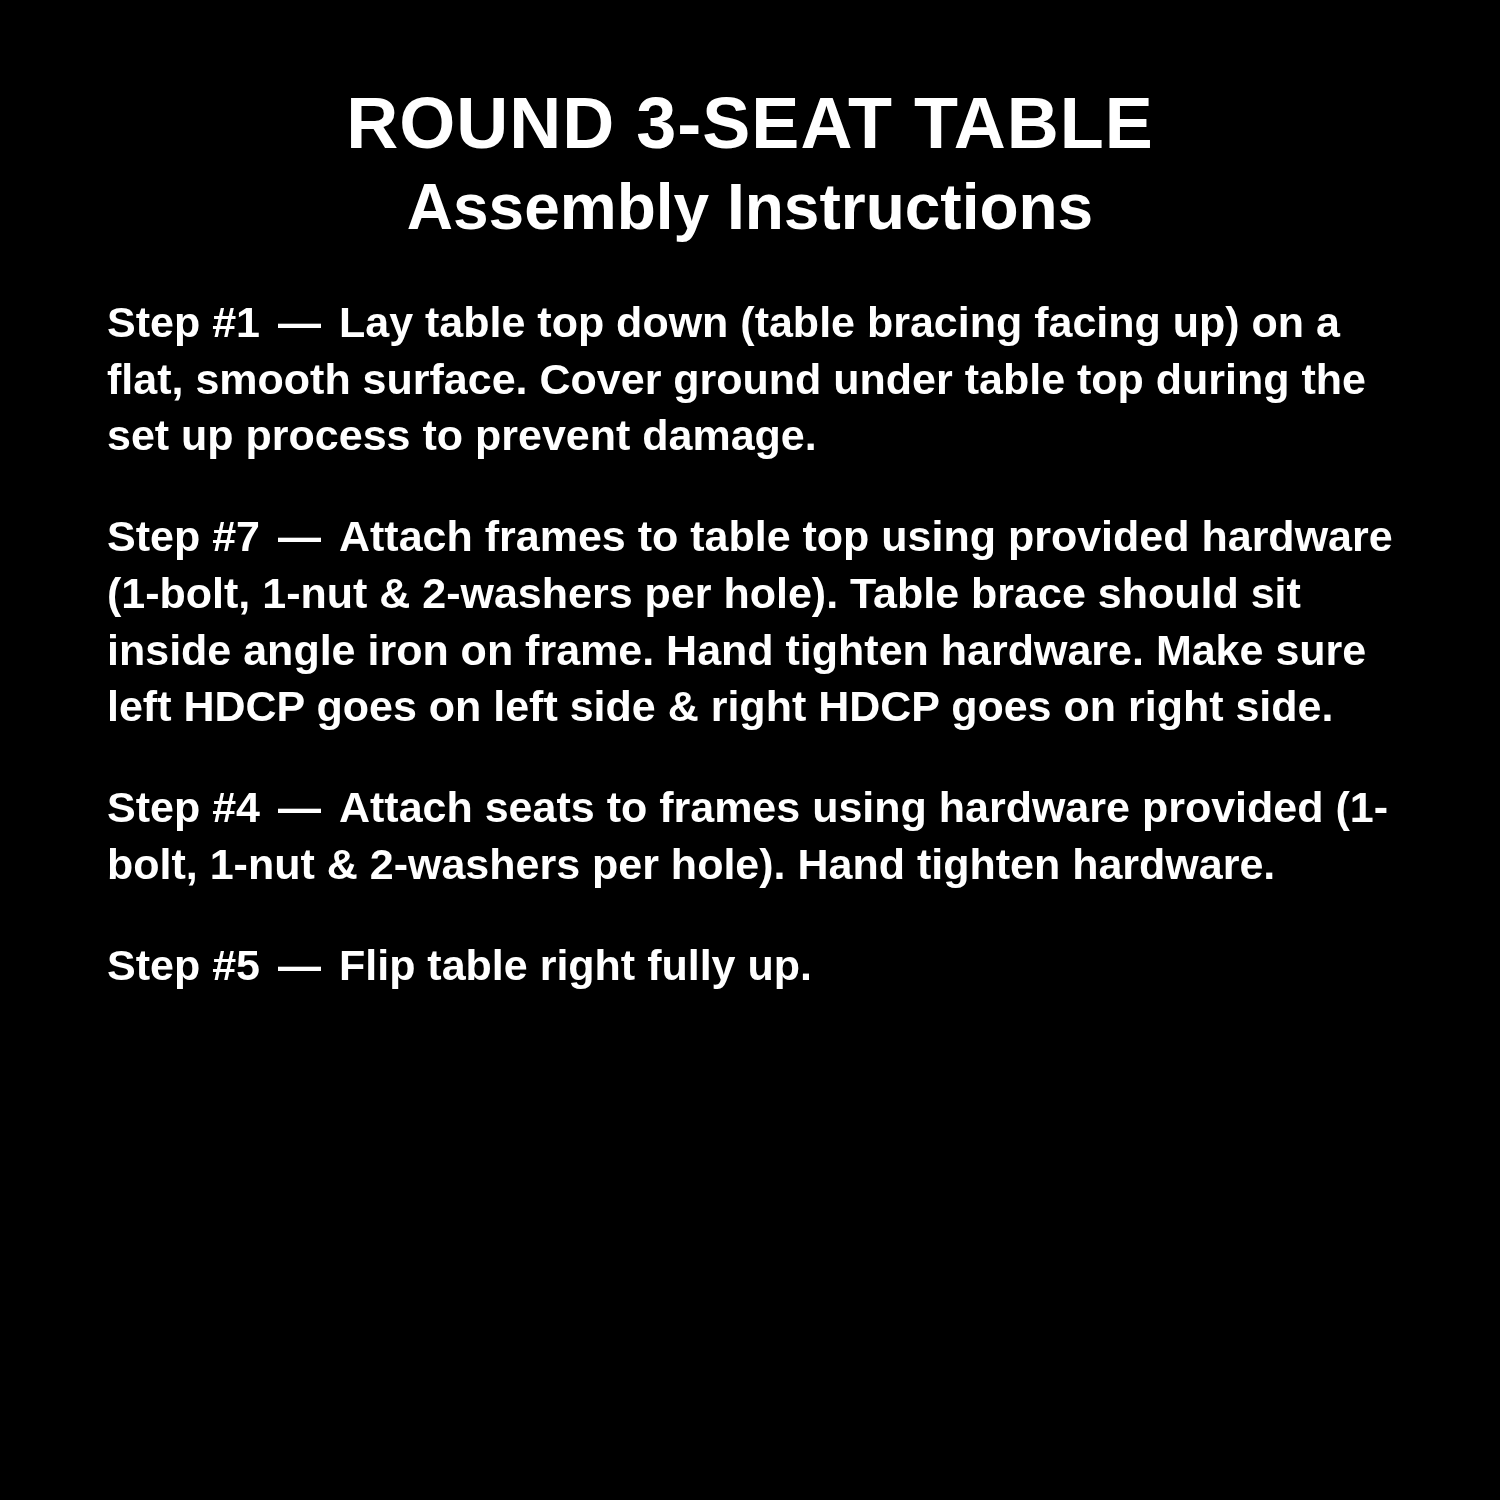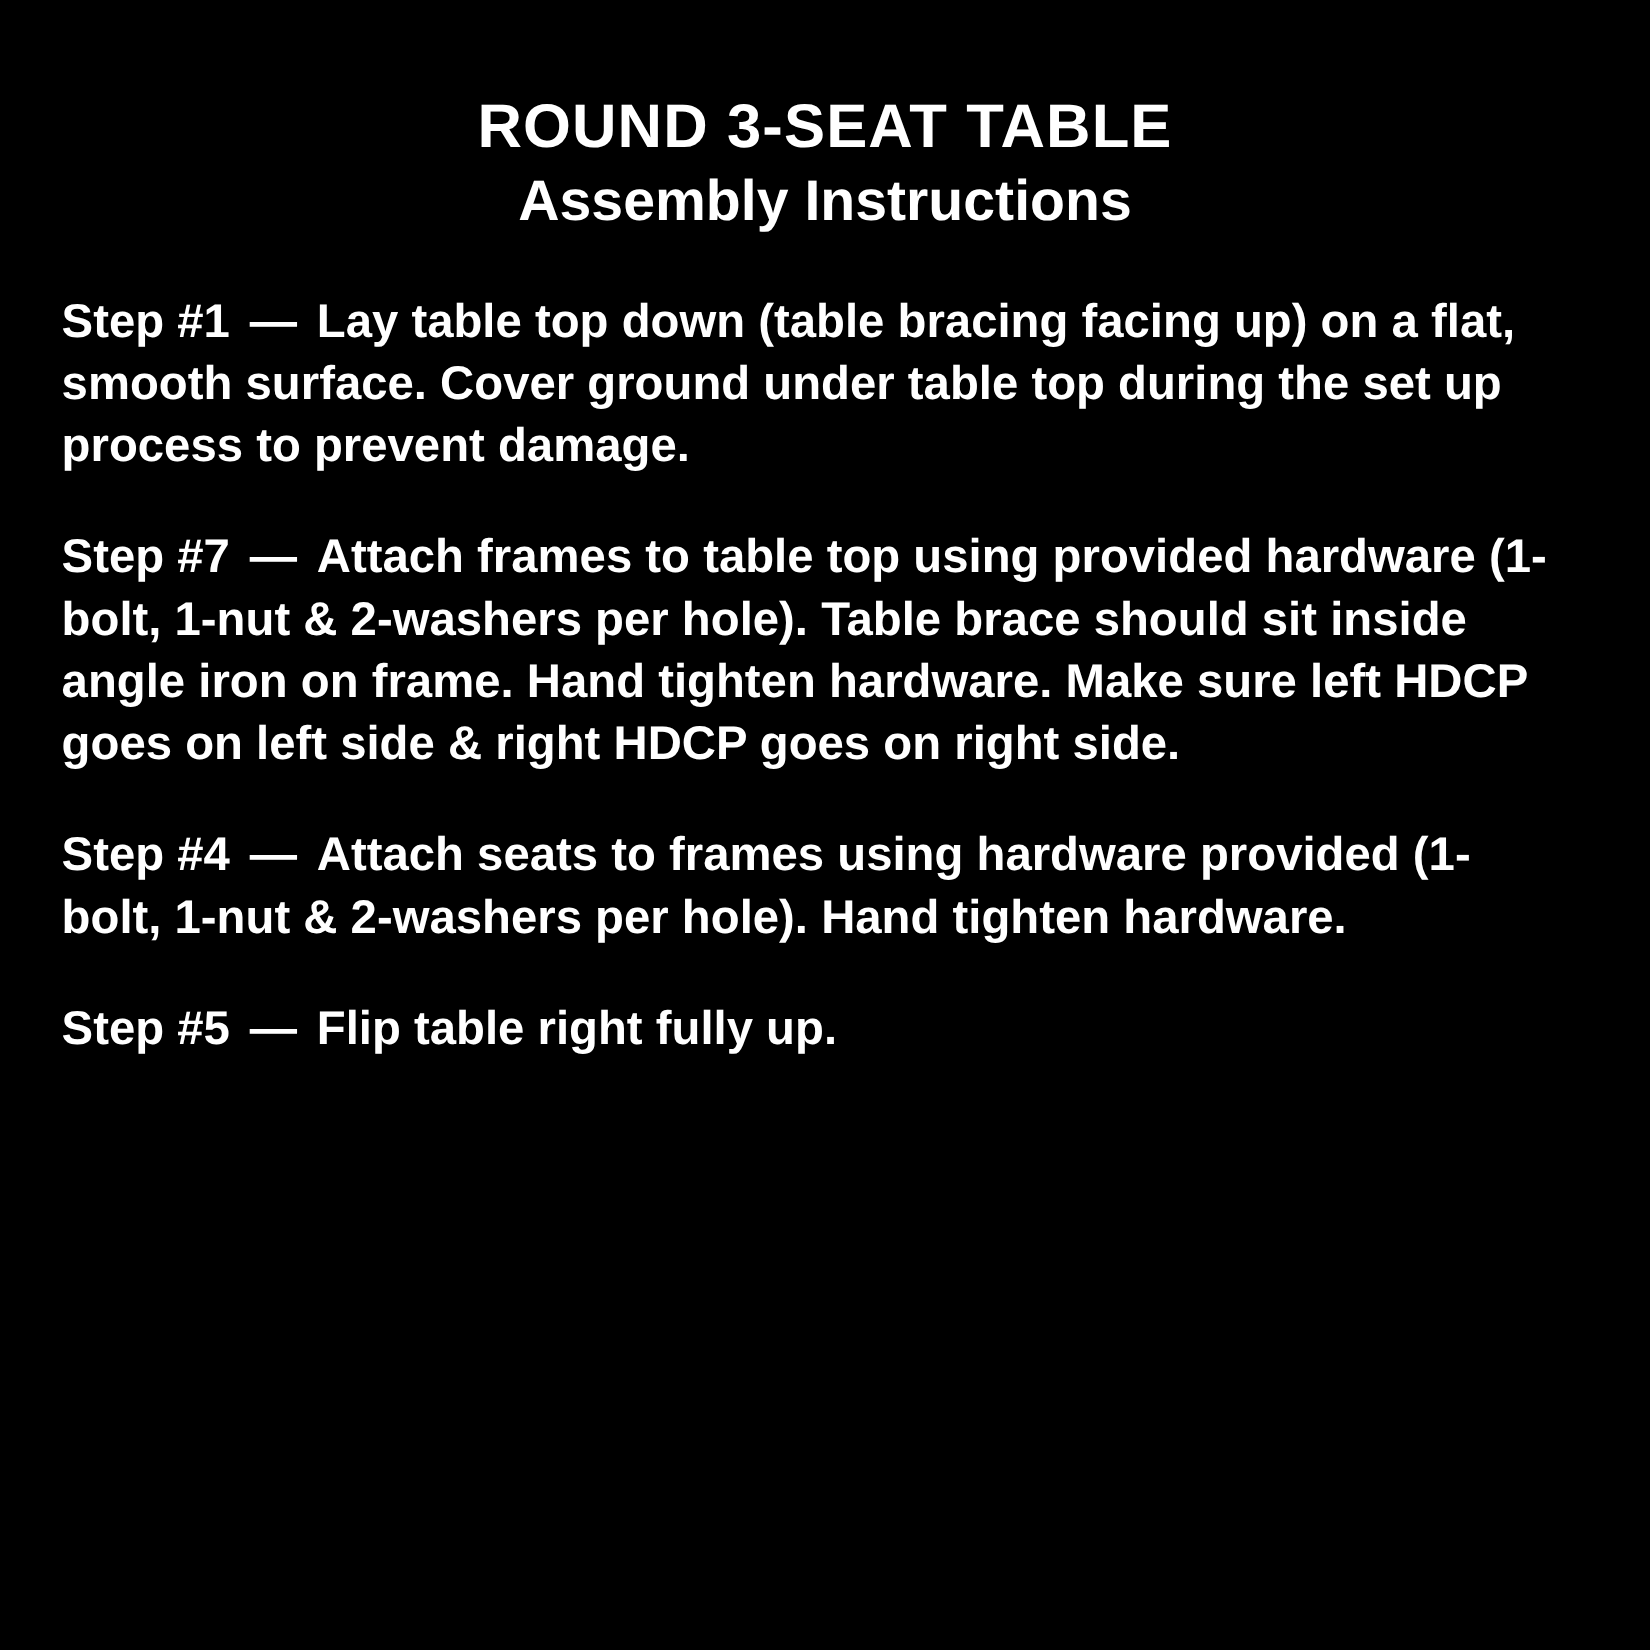--- a/index.html
+++ b/index.html
@@ -16,32 +16,32 @@
     font-family: "Liberation Sans", "DejaVu Sans", sans-serif;
     font-weight: bold;
     overflow: hidden;
     box-sizing: border-box;
   }
   .header {
     text-align: center;
     padding-top: 86px;
   }
   .title {
-    font-size: 56px;
+    font-size: 72px;
     line-height: 1.05;
     letter-spacing: 1px;
     margin: 0;
   }
   .subtitle {
-    font-size: 52px;
+    font-size: 64px;
     line-height: 1.1;
     margin: 10px 0 0 0;
   }
   .steps {
-    margin: 52px 80px 0 56px;
+    margin: 52px 80px 0 107px;
   }
   .step {
     font-size: 43px;
     line-height: 1.32;
     margin: 0 0 44px 0;
     text-align: left;
   }
   .step-label {
     white-space: nowrap;
   }

